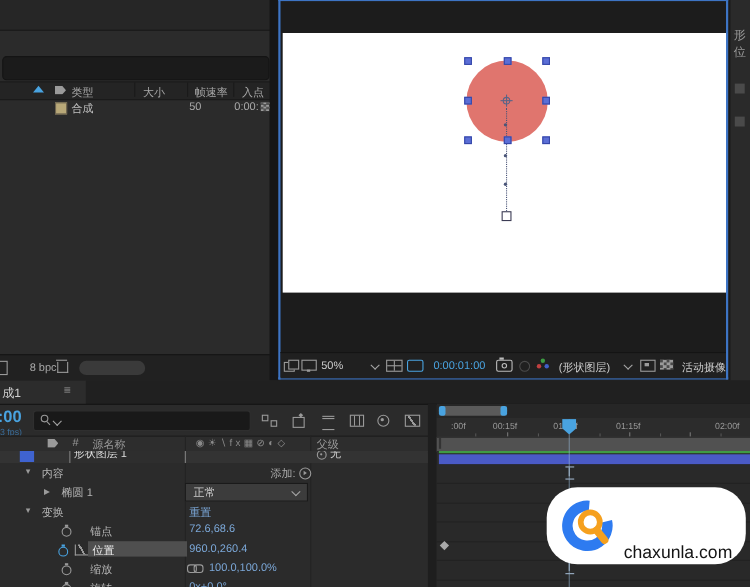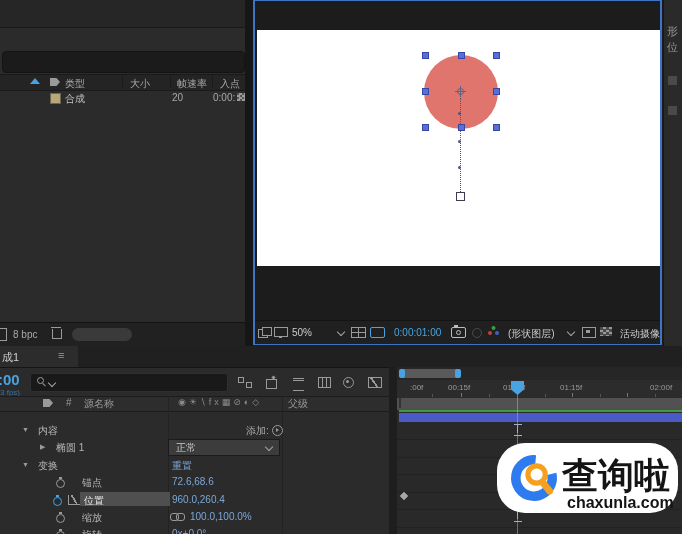--- a/index.html
+++ b/index.html
@@ -114,27 +114,27 @@
     <span class="a txt" style="left:65px;top:77px;color:#a8a8a8">类型</span>
     <span class="a txt" style="left:130px;top:77px;color:#a8a8a8">大小</span>
     <span class="a txt" style="left:177px;top:77px;color:#a8a8a8">帧速率</span>
     <span class="a txt" style="left:220px;top:77px;color:#a8a8a8">入点</span>
     <div class="a" style="left:122px;top:75px;width:1px;height:13px;background:#1a1a1a"></div>
     <div class="a" style="left:170px;top:75px;width:1px;height:13px;background:#1a1a1a"></div>
     <div class="a" style="left:212px;top:75px;width:1px;height:13px;background:#1a1a1a"></div>
 
     <div class="a" style="left:50px;top:93px;width:9px;height:9px;background:#b8a878;border:1px solid #6e6550"></div>
     <span class="a txt" style="left:65px;top:92px;color:#c0c0c0">合成</span>
-    <span class="a txt" style="left:172px;top:92px;color:#a8a8a8">20</span>
+    <span class="a txt" style="left:172px;top:92px;color:#a8a8a8">50</span>
     <span class="a txt" style="left:213px;top:92px;color:#a8a8a8">0:00:</span>
     <div class="a" style="left:237px;top:93px;width:10px;height:8px;background:conic-gradient(#9a9a9a 0 25%,#555 0 50%,#9a9a9a 0 75%,#555 0);background-size:5px 4px"></div>
 
     <div class="a" style="left:0;top:322px;width:252px;height:24px;background:#212121;border-top:1px solid #141414"></div>
     <div class="a ib" style="left:-3px;top:328px;width:8px;height:11px"></div>
-    <span class="a txt" style="left:13px;top:329px;color:#a8a8a8">8 bpc</span>
+    <span class="a txt" style="left:27px;top:329px;color:#a8a8a8">8 bpc</span>
     <div class="a itr" style="left:52px;top:329px"></div>
     <div class="a" style="left:72px;top:328px;width:60px;height:13px;background:#3a3a3a;border-radius:7px"></div>
     <div class="a" style="left:245px;top:0;width:8px;height:346px;background:#161616"></div>
   </div>
 
   <div class="lay">
     <div class="a" style="left:253px;top:0;width:410px;height:345px;background:#1c1c1c"></div>
 
     <div class="a" style="left:253px;top:0;width:2px;height:345px;background:#3d74c4"></div>
     <div class="a" style="left:660px;top:0;width:2px;height:345px;background:#3d74c4"></div>
@@ -213,20 +213,27 @@
     <div class="a" style="left:0;top:396px;width:395px;height:14px;background:#2d2d2d;border-top:1px solid #1c1c1c;border-bottom:1px solid #1c1c1c"></div>
     <div class="a itag" style="left:43px;top:399px"></div>
     <span class="a txt" style="left:66px;top:397px;color:#9a9a9a">#</span>
     <span class="a txt" style="left:84px;top:397px;color:#9a9a9a">源名称</span>
     <span class="a txt" style="left:178px;top:397px;color:#8a8a8a;font-size:9px;letter-spacing:3px"><span>◉</span><span>☀</span><span>∖</span><span>fx</span><span>▦</span><span>⊘</span><span>◐</span><span>◇</span></span>
     <span class="a txt" style="left:288px;top:397px;color:#9a9a9a">父级</span>
     <div class="a" style="left:168px;top:396px;width:1px;height:138px;background:#232323"></div>
     <div class="a" style="left:282px;top:396px;width:1px;height:138px;background:#232323"></div>
     <div class="a" style="left:389px;top:367px;width:8px;height:167px;background:#1e1e1e"></div>
 
+    <div class="a" style="left:0;top:410px;width:389px;height:11px;background:#333333;overflow:hidden">
+      <div class="a" style="left:18px;top:-2px;width:13px;height:12px;background:#3f63d0"></div>
+      <div class="a" style="left:63px;top:-4px;width:104px;height:14px;border:1px solid #808080;background:#2e2e2e"></div>
+      <span class="a txt" style="left:67px;top:-5px;color:#dddddd">形状图层 1</span>
+      <div class="a ipw" style="left:288px;top:-1px"></div>
+      <span class="a txt" style="left:300px;top:-5px;color:#cccccc">无</span>
+    </div>
 
     <span class="a txt" style="left:22px;top:426px;color:#9a9a9a;font-size:7px">▼</span>
     <span class="a txt" style="left:38px;top:424px">内容</span>
     <span class="a txt" style="left:246px;top:424px;color:#a8a8a8">添加:</span>
     <div class="a iadd" style="left:272px;top:425px"></div>
 
     <span class="a txt" style="left:40px;top:443px;color:#9a9a9a;font-size:7px">▶</span>
     <span class="a txt" style="left:56px;top:441px">椭圆 1</span>
     <div class="a" style="left:168px;top:439px;width:110px;height:15px;background:#3c3c3c;border:1px solid #1a1a1a"></div>
     <span class="a txt" style="left:176px;top:441px;color:#cccccc">正常</span>
@@ -300,17 +307,16 @@
     <div class="a ibm" style="left:514px;top:510px"></div>
   </div>
 
   <div class="lay">
     <div class="a" style="left:497px;top:443px;width:181px;height:70px;background:#ffffff;border-radius:28px"></div>
     <svg class="a" style="left:508px;top:452px" width="52" height="52" viewBox="0 0 60 60">
       <circle cx="30" cy="30" r="21" fill="none" stroke="#2e7bf0" stroke-width="11" stroke-dasharray="105 27" stroke-dashoffset="-8" transform="rotate(-35 30 30)"></circle>
       <circle cx="33" cy="26" r="10" fill="none" stroke="#f5a01e" stroke-width="6"></circle>
       <line x1="40" y1="35" x2="48" y2="45" stroke="#f5a01e" stroke-width="8" stroke-linecap="round"></line>
     </svg>
-    <span class="a txt" style="left:562px;top:452px;font-size:36px;font-weight:bold;color:#141414;font-family:'Liberation Serif','DejaVu Serif',serif">查询啦</span>
-    <span class="a txt" style="left:567px;top:494px;font-size:16px;font-weight:bold;color:#141414">chaxunla.com</span>
+    <span class="a txt" style="left:567px;top:494px;font-size:16px;font-weight:normal;color:#141414">chaxunla.com</span>
   </div>
 
 </div>
 
 </body></html>

